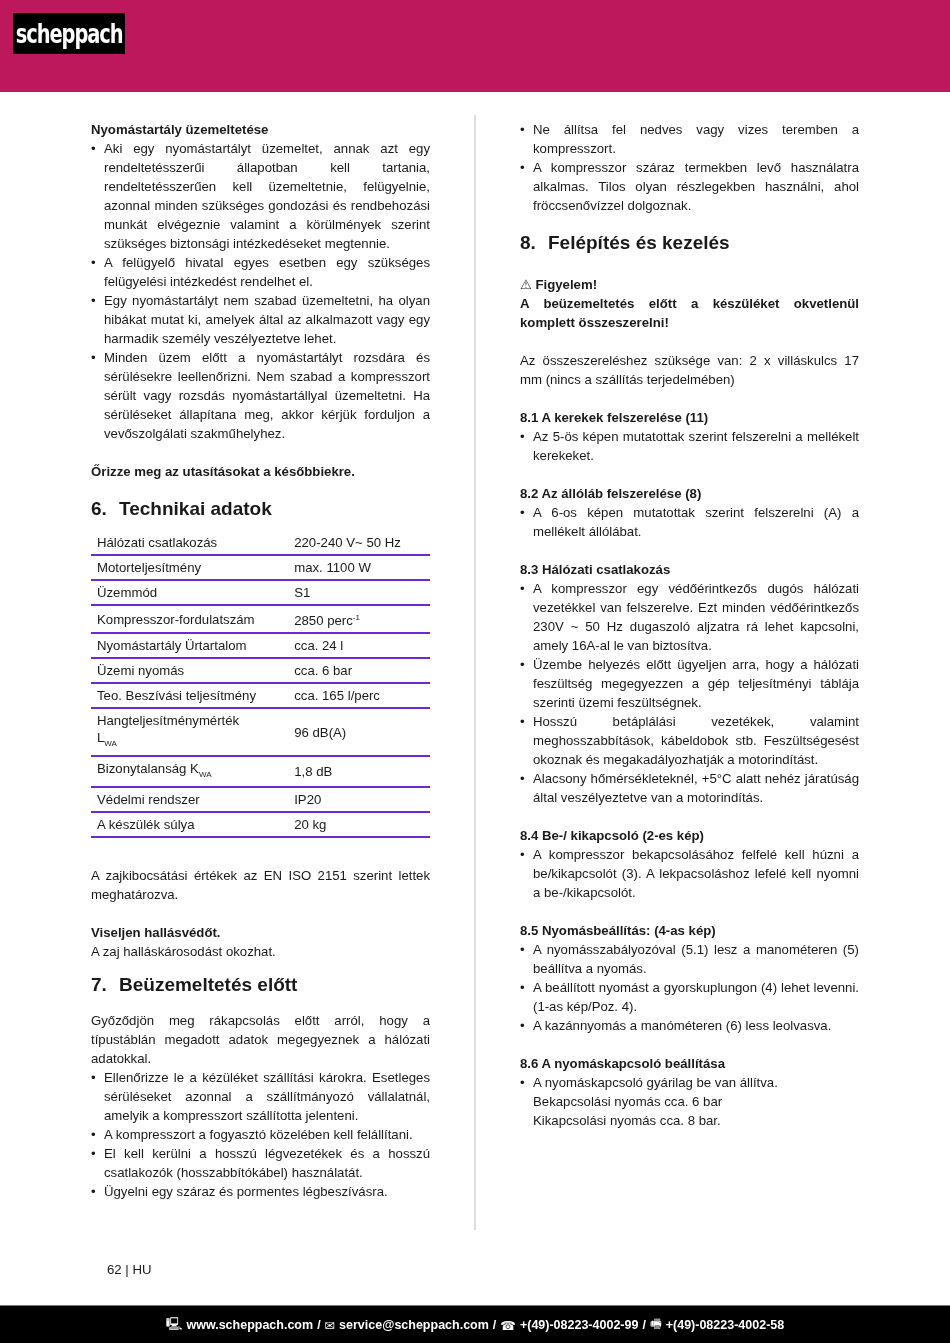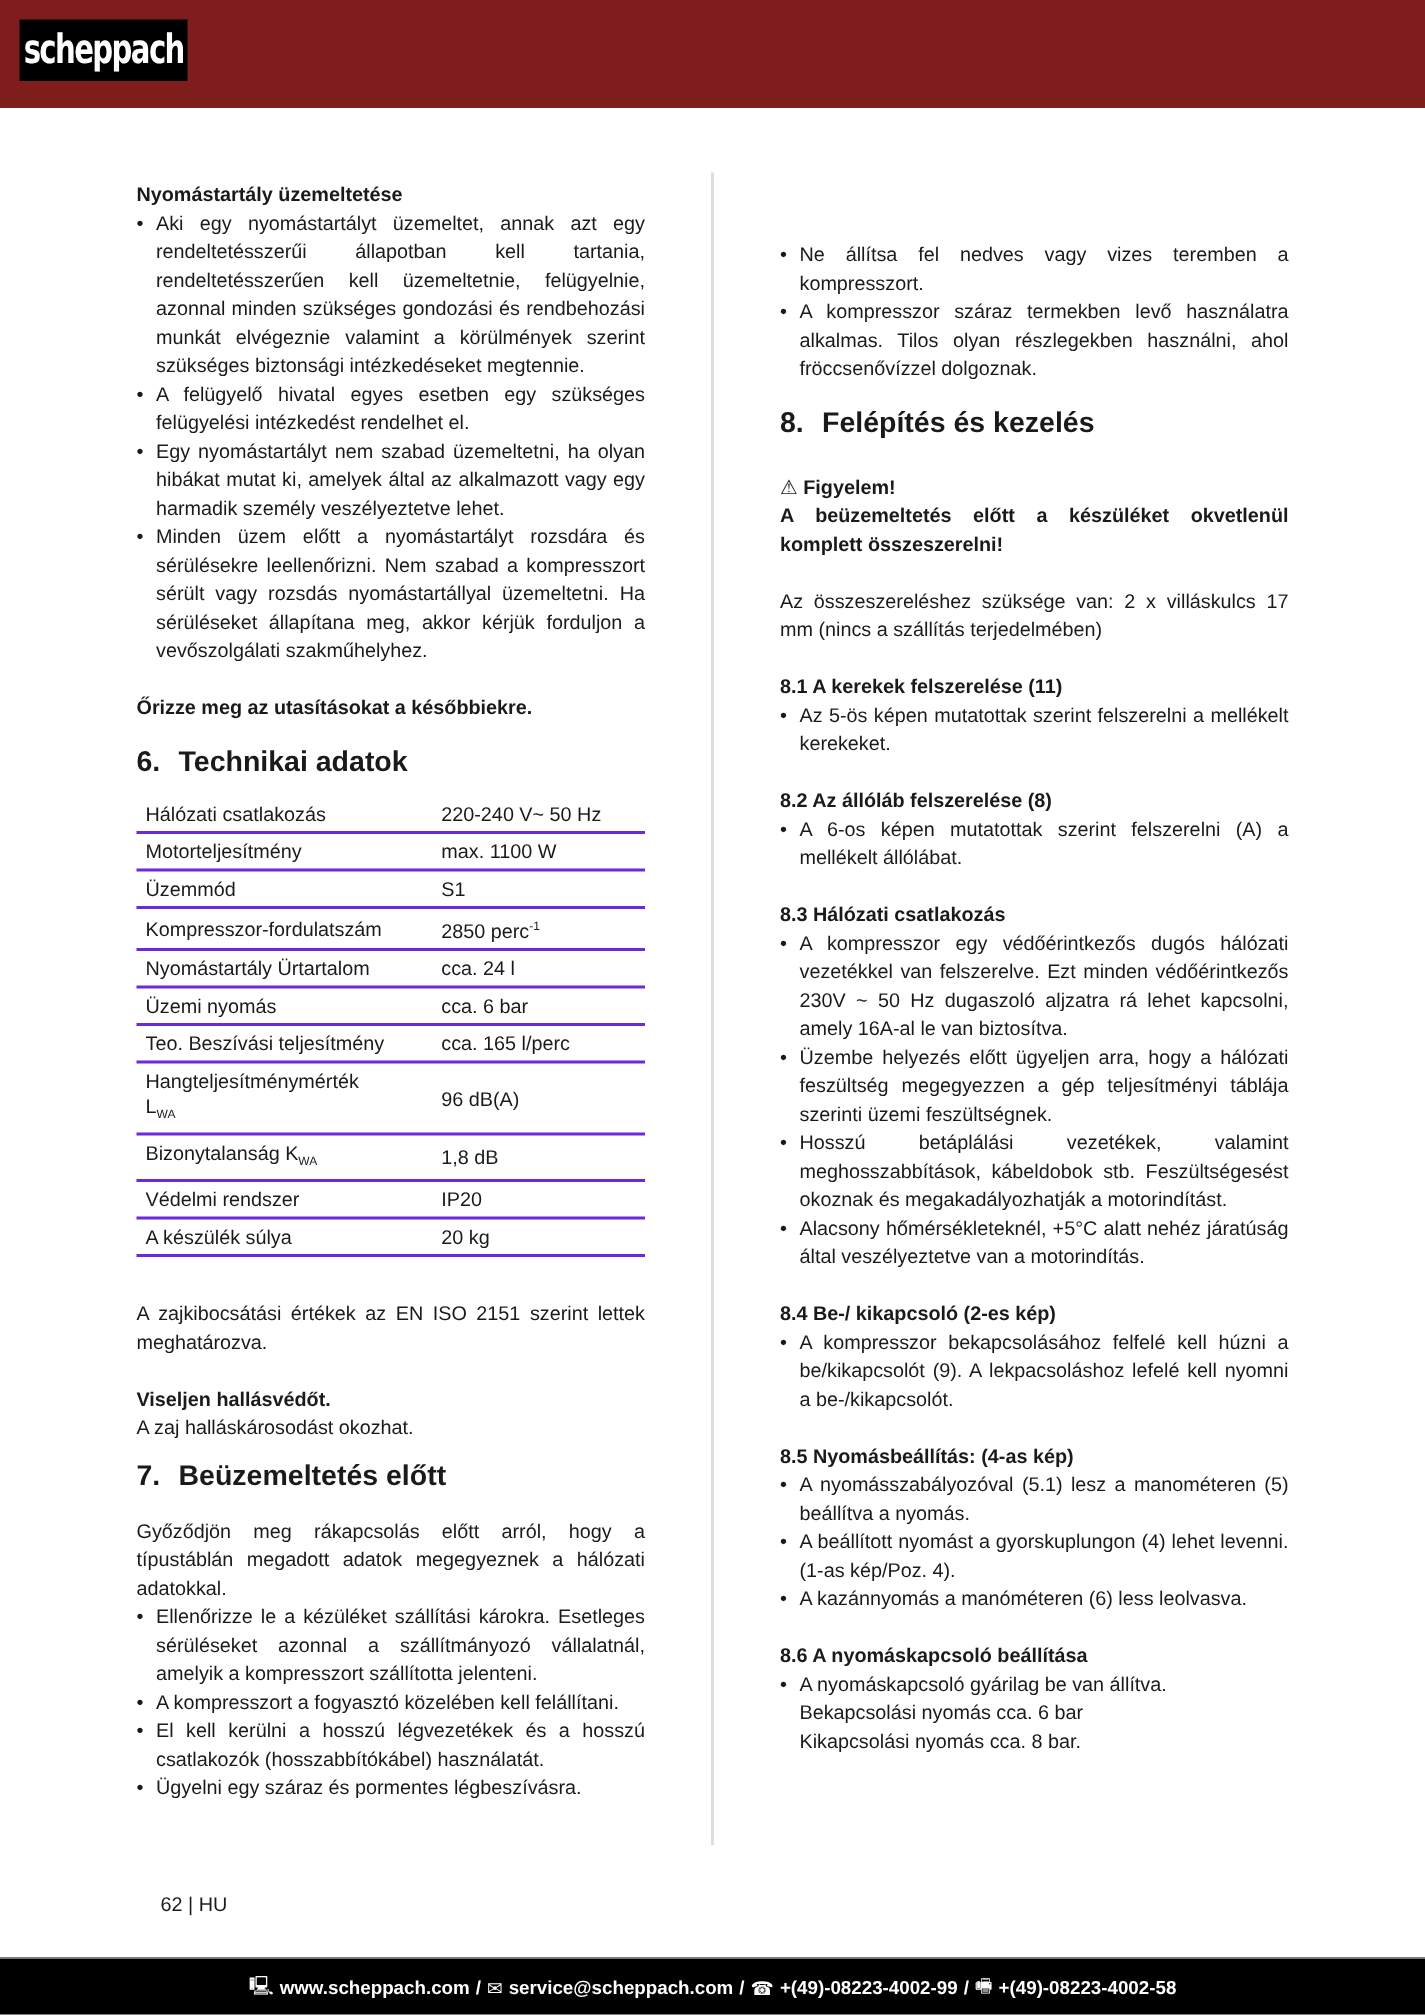--- a/index.html
+++ b/index.html
@@ -2,37 +2,37 @@
 <html><head>
 <meta charset="utf-8">
 <style>
   html, body { margin: 0; padding: 0; }
   body {
     width: 950px; height: 1343px; position: relative; overflow: hidden;
     background: #ffffff; color: #1a1a1a;
     font-family: "Liberation Sans", sans-serif;
   }
   .topbar {
-    position: absolute; left: 0; top: 0; width: 950px; height: 72px;
-    background: #7f1d1d;
+    position: absolute; left: 0; top: 0; width: 950px; height: 92px;
+    background: #be185d;
   }
   .logo {
     position: absolute; left: 13px; top: 13px; width: 112px; height: 41px;
     background: #000; color: #fff;
     font-family: "DejaVu Sans", sans-serif; font-weight: bold;
     font-size: 27px; letter-spacing: -1.5px;
     display: flex; align-items: center; justify-content: center;
     transform-origin: center;
   }
   .logo span { display: inline-block; transform: scaleX(0.72); }
   .col {
     position: absolute; top: 120px; font-size: 13.2px; line-height: 19px;
   }
   .col-left { left: 91px; width: 339px; }
-  .col-right { left: 520px; width: 339px; margin-top: 40px; }
+  .col-right { left: 520px; width: 339px; }
   .divider {
     position: absolute; left: 474px; top: 115px; width: 2px; height: 1115px;
     background: #dedede;
   }
   .subhead { font-weight: bold; }
   ul.bl { list-style: none; margin: 0; padding: 0; }
   ul.bl li { position: relative; padding-left: 13px; text-align: justify; }
   ul.bl li::before { content: "•"; position: absolute; left: 0; top: 0; }
   .h2 { font-size: 19px; font-weight: bold; line-height: 24px; }
   .h2 .num { display: inline-block; width: 28px; }
@@ -193,21 +193,21 @@
           <li>A kompresszor egy védőérintkezős dugós hálózati vezetékkel van felszerelve. Ezt minden védőérintkezős 230V ~ 50 Hz dugaszoló aljzatra rá lehet kapcsolni, amely 16A-al le van biztosítva.</li>
           <li>Üzembe helyezés előtt ügyeljen arra, hogy a hálózati feszültség megegyezzen a gép teljesítményi táblája szerinti üzemi feszültségnek.</li>
           <li>Hosszú betáplálási vezetékek, valamint meghosszabbítások, kábeldobok stb. Feszültségesést okoznak és megakadályozhatják a motorindítást.</li>
           <li>Alacsony hőmérsékleteknél, +5°C alatt nehéz járatúság által veszélyeztetve van a motorindítás.</li>
         </ul>
         <div class="gap"></div>
       </div>
       <div>
         <div class="subhead">8.4 Be-/ kikapcsoló (2-es kép)</div>
         <ul class="bl">
-          <li>A kompresszor bekapcsolásához felfelé kell húzni a be/kikapcsolót (9). A lekpacsoláshoz lefelé kell nyomni a be-/kikapcsolót.</li>
+          <li>A kompresszor bekapcsolásához felfelé kell húzni a be/kikapcsolót (3). A lekpacsoláshoz lefelé kell nyomni a be-/kikapcsolót.</li>
         </ul>
         <div class="gap"></div>
       </div>
       <div>
         <div class="subhead">8.5 Nyomásbeállítás: (4-as kép)</div>
         <ul class="bl">
           <li>A nyomásszabályozóval (5.1) lesz a manométeren (5) beállítva a nyomás.</li>
           <li>A beállított nyomást a gyorskuplungon (4) lehet levenni. (1-as kép/Poz. 4).</li>
           <li>A kazánnyomás a manóméteren (6) less leolvasva.</li>
         </ul>

